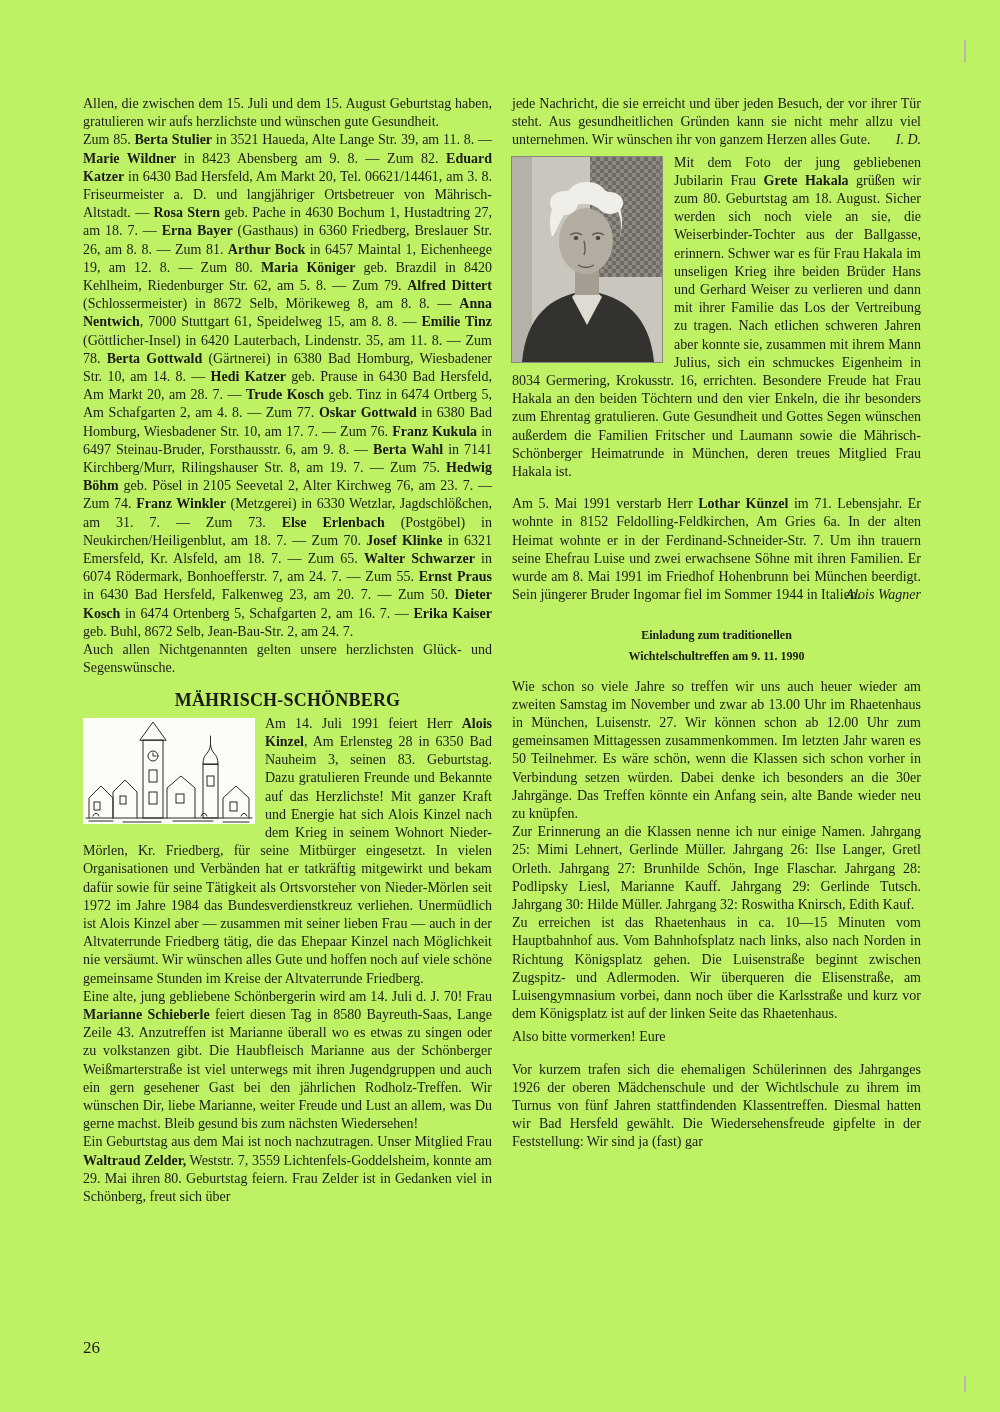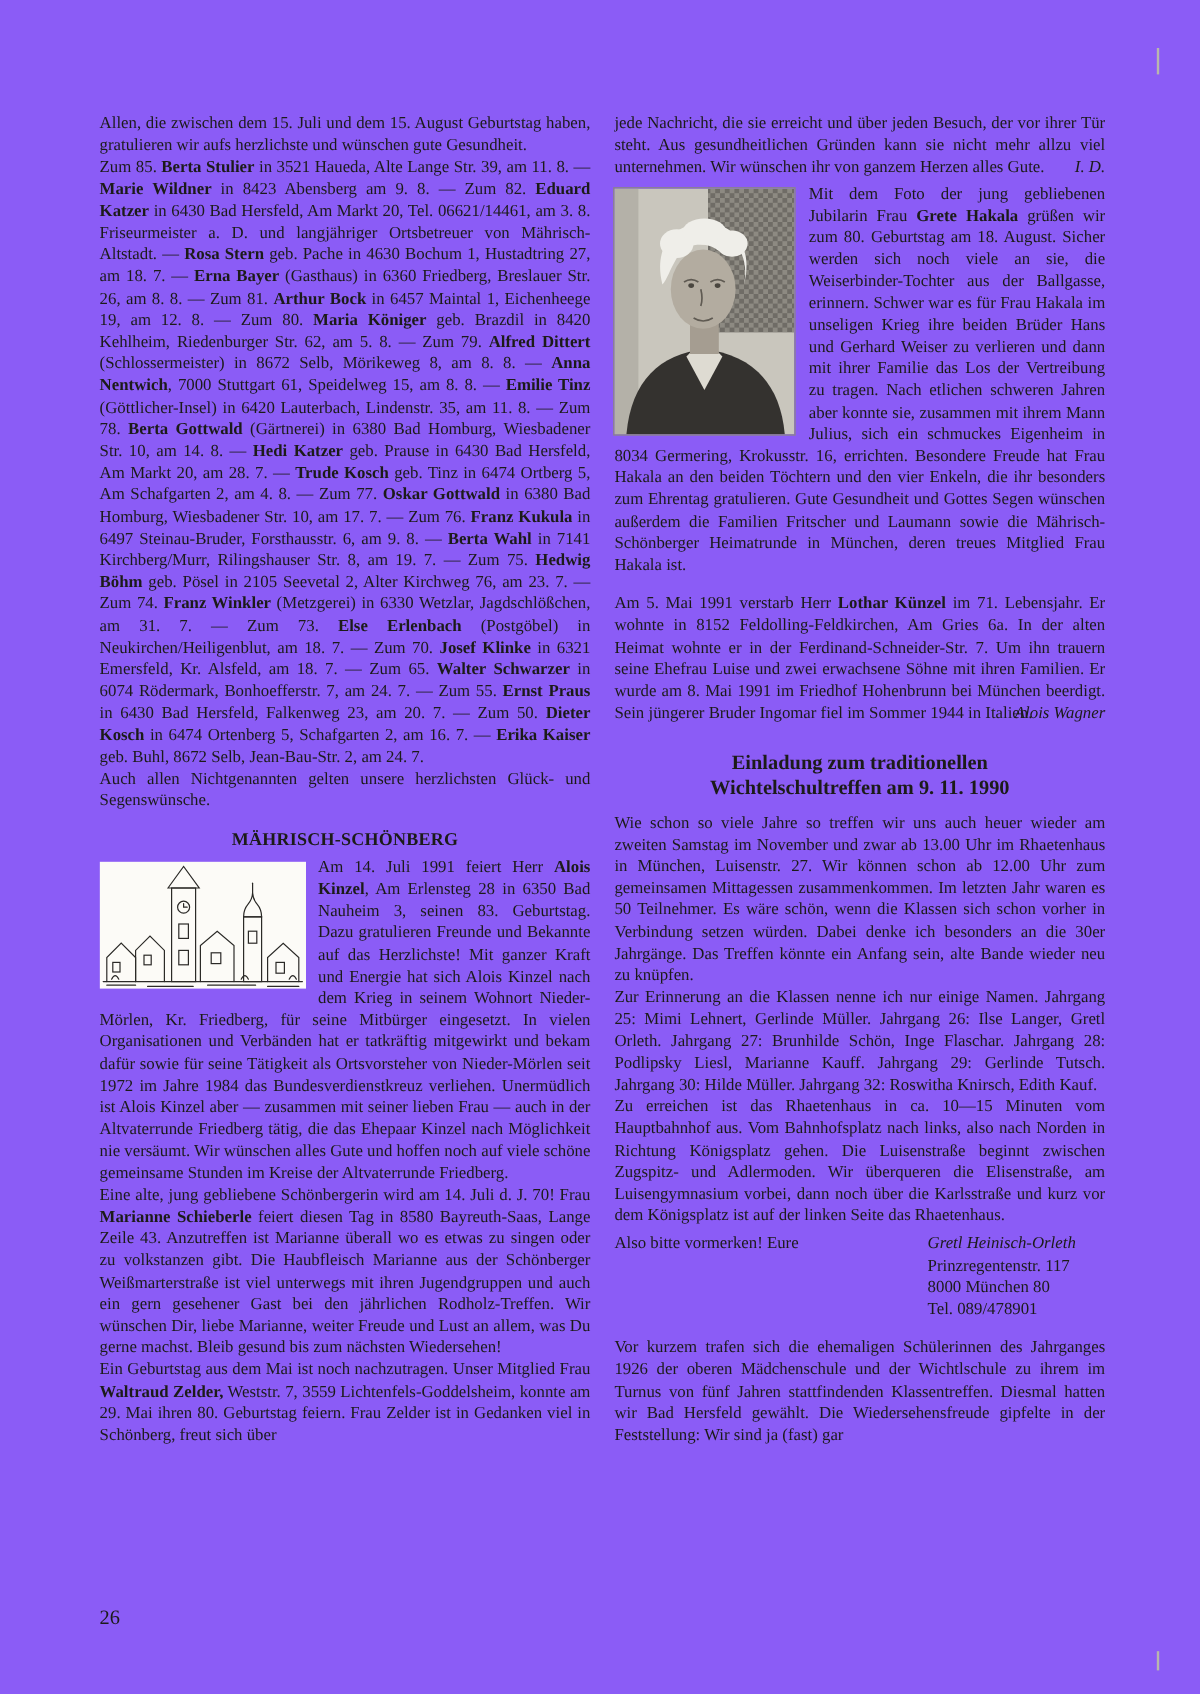--- a/index.html
+++ b/index.html
@@ -1,31 +1,31 @@
 <!DOCTYPE html>
 <html lang="de"><head>
 <meta charset="utf-8">
 <style>
   * { margin:0; padding:0; box-sizing:border-box; }
   html,body { width:1000px; background:#ffffff; }
   .page {
     position:relative; width:1000px; height:1412px; overflow:hidden;
-    background:#8b5cf6;
+    background:#bef264;
     font-family:"Liberation Serif","DejaVu Serif",serif;
     color:#1c1b19;
   }
   .content { position:absolute; left:83px; top:95px; width:838px; display:flex; gap:20px; }
   .col { width:409px; font-size:14px; line-height:18.2px; text-align:justify;
          hyphens:auto; -webkit-hyphens:auto; }
   .col b { font-weight:bold; }
   .para { margin:0; }
   .sig-right { text-align:right; font-style:italic; margin-top:-18.2px; }
-  .section-heading { text-align:center; font-weight:bold; font-size:15px;
+  .section-heading { text-align:center; font-weight:bold; font-size:18px;
                      margin:13px 0 6px; letter-spacing:.2px; }
-  .inv-heading { text-align:center; font-weight:bold; font-size:17px;
+  .inv-heading { text-align:center; font-weight:bold; font-size:12px;
                  line-height:21px; margin:20px 10px 11px; }
   .gap-md { margin-top:14px; }
 
   .town-art { float:left; width:172px; height:106px; margin:3px 10px 1px 0; }
   .town-art svg { display:block; width:100%; height:100%; }
 
   .photo { float:left; width:150px; height:205px; margin:3px 12px 2px 0;
            outline:1px solid #8a877f; }
   .photo svg { display:block; width:100%; height:100%; }
 
@@ -145,26 +145,20 @@
         <div>Einladung zum traditionellen</div>
         <div>Wichtelschultreffen am 9. 11. 1990</div>
       </div>
 
       <div class="para">Wie schon so viele Jahre so treffen wir uns auch heuer wieder am zweiten Samstag im November und zwar ab 13.00 Uhr im Rhaetenhaus in München, Luisenstr. 27. Wir können schon ab 12.00 Uhr zum gemeinsamen Mittagessen zusammenkommen. Im letzten Jahr waren es 50 Teilnehmer. Es wäre schön, wenn die Klassen sich schon vorher in Verbindung setzen würden. Dabei denke ich besonders an die 30er Jahrgänge. Das Treffen könnte ein Anfang sein, alte Bande wieder neu zu knüpfen.</div>
       <div class="para">Zur Erinnerung an die Klassen nenne ich nur einige Namen. Jahrgang 25: Mimi Lehnert, Gerlinde Müller. Jahrgang 26: Ilse Langer, Gretl Orleth. Jahrgang 27: Brunhilde Schön, Inge Flaschar. Jahrgang 28: Podlipsky Liesl, Marianne Kauff. Jahrgang 29: Gerlinde Tutsch. Jahrgang 30: Hilde Müller. Jahrgang 32: Roswitha Knirsch, Edith Kauf.</div>
       <div class="para">Zu erreichen ist das Rhaetenhaus in ca. 10—15 Minuten vom Hauptbahnhof aus. Vom Bahnhofsplatz nach links, also nach Norden in Richtung Königsplatz gehen. Die Luisenstraße beginnt zwischen Zugspitz- und Adlermoden. Wir überqueren die Elisenstraße, am Luisengymnasium vorbei, dann noch über die Karlsstraße und kurz vor dem Königsplatz ist auf der linken Seite das Rhaetenhaus.</div>
 
       <div class="vormerken-row">
         <span>Also bitte vormerken! Eure</span>
-        <div class="sig-block">
-          <div class="name">Gretl Heinisch-Orleth</div>
-          <div>Prinzregentenstr. 117</div>
-          <div>8000 München 80</div>
-          <div>Tel. 089/478901</div>
-        </div>
       </div>
 
       <div class="para gap-md">Vor kurzem trafen sich die ehemaligen Schülerinnen des Jahrganges 1926 der oberen Mädchenschule und der Wichtlschule zu ihrem im Turnus von fünf Jahren stattfindenden Klassentreffen. Diesmal hatten wir Bad Hersfeld gewählt. Die Wiedersehensfreude gipfelte in der Feststellung: Wir sind ja (fast) gar</div>
     </div>
 
   </div>
 
   <div class="page-number">26</div>
 
   <div class="scan-mark m1"></div>

